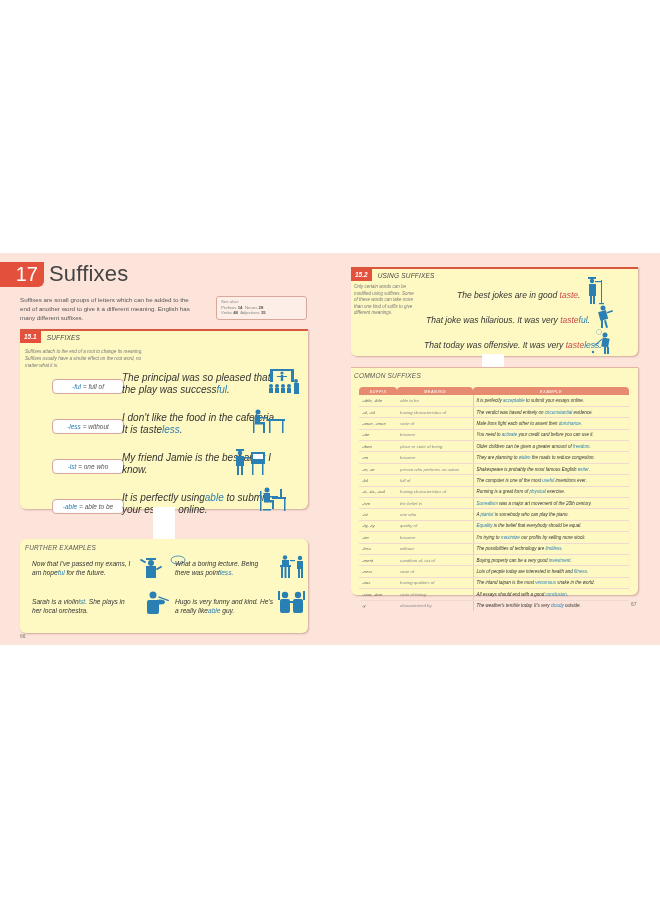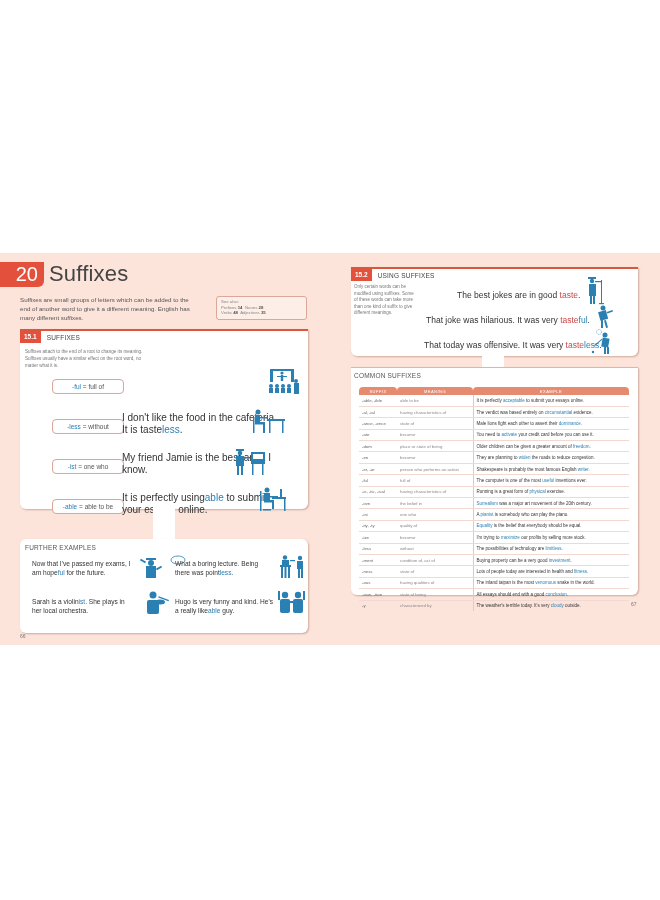--- a/index.html
+++ b/index.html
@@ -8,21 +8,21 @@
 
   .spread { position: absolute; left: 0; top: 253px; width: 660px; height: 392px; background: #fde4da; }
 
   
   .unit-tab { position: absolute; left: 0; top: 9px; width: 44px; height: 25px; background: #e3503b; border-radius: 0 0 6px 0; color: #fff; font-size: 20px; line-height: 25px; text-align: right; padding-right: 6px; font-weight: 300; }
   .unit-title { position: absolute; left: 49px; top: 8px; font-size: 22px; color: #444; font-weight: 300; letter-spacing: 0.2px; }
   .intro { position: absolute; left: 20px; top: 42px; width: 175px; font-size: 6.2px; line-height: 9px; color: #555; }
   .seealso { position: absolute; left: 216px; top: 43px; width: 91px; height: 24px; border: 1px solid #d9a89a; border-radius: 3px; background: #fdeee7; font-size: 4.3px; line-height: 5.5px; color: #888; padding: 2px 4px; }
   .seealso b { color: #555; }
 
-  .box { position: absolute; background: #ffffff; border-radius: 6px; box-shadow: 1px 1px 2px rgba(120,60,40,0.35); }
+  .box { position: absolute; background: #fef9c3; border-radius: 6px; box-shadow: 1px 1px 2px rgba(120,60,40,0.35); font-style: italic; }
   .box-top { border-top: 2px solid #d9563f; border-radius: 0 0 6px 6px; }
   .sec-head { display: flex; align-items: center; height: 12px; }
   .sec-num { background: #e3503b; color: #fff; font-weight: bold; font-size: 6.5px; line-height: 12px; padding: 0 4px; height: 12px; }
   .sec-title { font-size: 6.5px; color: #444; margin-left: 6px; letter-spacing: 0.2px; }
 
   .box-151 { left: 20px; top: 76px; width: 288px; height: 180px; }
   .box-151 .desc { position: absolute; left: 5px; top: 17px; width: 120px; font-size: 4.6px; line-height: 7px; color: #777; }
   .ex-row { position: absolute; left: 11px; height: 36px; width: 270px; }
   .suffix-pill { position: absolute; left: 21px; top: 0; width: 72px; height: 15px; border: 1px solid #d9a89a; border-radius: 4px; background: #fff; font-size: 6.5px; line-height: 14px; text-align: center; color: #555; box-shadow: 0 0 1px rgba(0,0,0,0.1) inset; }
   .suffix-pill .sfx { color: #2a7fb3; }
@@ -51,39 +51,40 @@
   table.suf td { height: 11.4px; border-bottom: 1px solid #f1d9d1; padding: 0 3px; white-space: nowrap; }
   table.suf td.ex { color: #333; border-left: 1px solid #e8c6bb; font-size: 4.5px; }
   table.suf td.mn { color: #888; }
   table.suf tr:last-child td { border-bottom: none; }
 </style>
 </head>
 <body>
 
 <div class="spread">
 
-  <div class="unit-tab">20</div>
+  <div class="unit-tab">17</div>
   <div class="unit-title">Suffixes</div>
   <div class="intro">Suffixes are small groups of letters which can be added to the end of another word to give it a different meaning. English has many different suffixes.</div>
 
   <div class="seealso">
     <div>See also:</div>
     <div><span>Prefixes</span> <b>14</b>&nbsp; <span>Nouns</span> <b>28</b></div>
     <div><span>Verbs</span> <b>48</b>&nbsp; <span>Adjectives</span> <b>35</b></div>
   </div>
 
   <div class="box box-top box-151">
     <div class="sec-head">
       <span class="sec-num">15.1</span>
       <span class="sec-title">SUFFIXES</span>
     </div>
     <div class="desc">Suffixes attach to the end of a root to change its meaning. Suffixes usually have a similar effect on the root word, no matter what it is.</div>
 
     <div class="ex-row" style="top:48px;">
       <div class="suffix-pill"><span class="sfx">-ful</span><span> = full of</span></div>
+      <div class="ex-sent"><span>The principal was so pleased that the play was success</span><span class="hl">ful</span><span>.</span></div>
       <svg class="pict" style="left:237px;top:-10px;" width="36" height="28" viewBox="0 0 36 28">
         <g fill="#2a7fb3">
             <rect x="2" y="0" width="24" height="2"></rect>
             <rect x="2" y="0" width="3" height="13"></rect>
             <rect x="23" y="0" width="3" height="13"></rect>
             <circle cx="14" cy="4" r="1.6"></circle>
             <rect x="12.8" y="6" width="2.4" height="6"></rect>
             <rect x="9" y="7" width="10" height="1"></rect>
         <circle cx="3" cy="17" r="2"></circle>
             <rect x="1" y="19" width="4" height="5"></rect>

